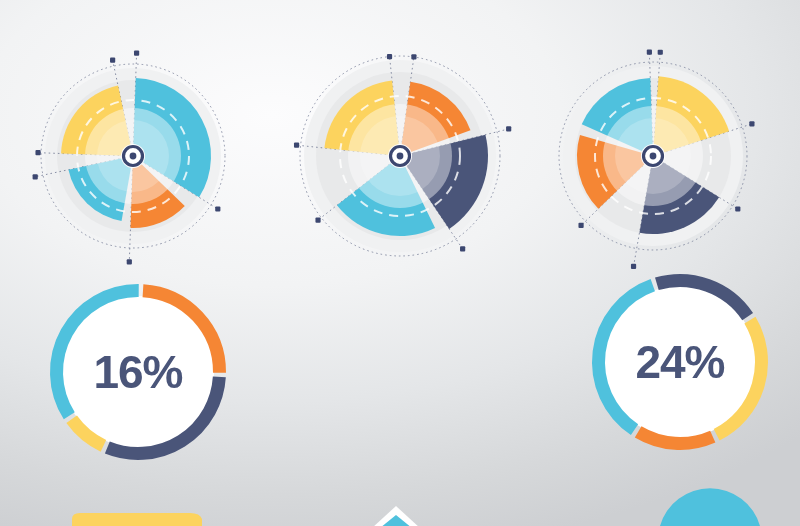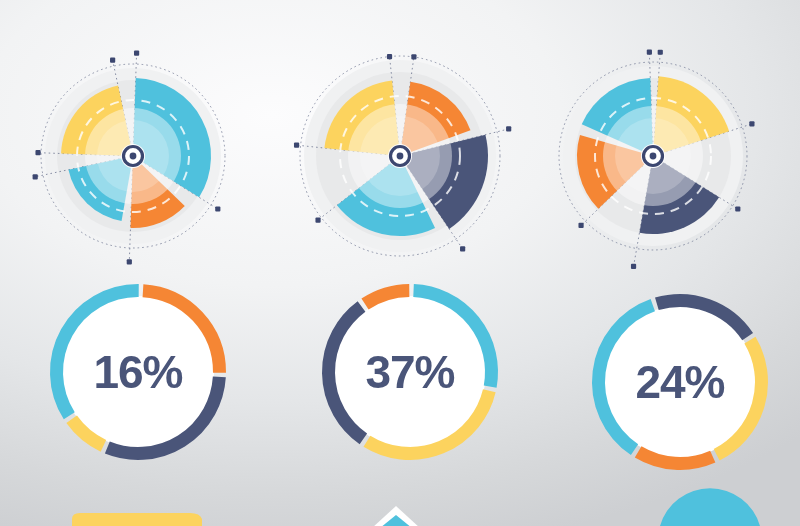--- a/index.html
+++ b/index.html
@@ -124,32 +124,22 @@
     <svg id="svg-donut-1" width="180" height="180" viewBox="0 0 180 180">
         <circle cx="90" cy="90" r="76" fill="#ffffff"></circle>
         <path d="M 94.97545597209084 8.652013928617848 A 81.5 81.5 0 0 1 171.49689672972997 90.71121264311748" fill="none" stroke="#f58634" stroke-width="13" stroke-linecap="butt"></path>
         <path d="M 171.34798607138214 94.97545597209084 A 81.5 81.5 0 0 1 59.337722554141706 165.51208341605474" fill="none" stroke="#4a5579" stroke-width="13" stroke-linecap="butt"></path>
         <path d="M 55.427747046250715 163.8038571194079 A 81.5 81.5 0 0 1 23.649585253959998 137.3272908904416" fill="none" stroke="#fcd35e" stroke-width="13" stroke-linecap="butt"></path>
         <path d="M 21.26359716624981 133.78991808026615 A 81.5 81.5 0 0 1 90.71121264311749 8.503103270270032" fill="none" stroke="#4fc1dd" stroke-width="13" stroke-linecap="butt"></path>
         <text x="90" y="90" text-anchor="middle" dominant-baseline="central" fill="#4a5579" font-size="46" class="pct-text" transform="scale(1,1)">16%</text>
       </svg>
   </div>
 
-  <div class="chart-slot" style="left:320px;top:282px;width:180px;height:180px;">
-    <svg id="svg-donut-2" width="180" height="180" viewBox="0 0 180 180">
-        <circle cx="90" cy="90" r="76" fill="#ffffff"></circle>
-        <path d="M 93.55498007027491 8.577569941078593 A 81.5 81.5 0 0 1 170.18663059158365 104.5723805319825" fill="none" stroke="#4fc1dd" stroke-width="13" stroke-linecap="butt"></path>
-        <path d="M 169.31407813133268 108.74905358083052 A 81.5 81.5 0 0 1 46.932275720128715 159.19119254177502" fill="none" stroke="#fcd35e" stroke-width="13" stroke-linecap="butt"></path>
-        <path d="M 43.37011131419042 156.8423778837124 A 81.5 81.5 0 0 1 41.52194287976565 24.48566585969681" fill="none" stroke="#4a5579" stroke-width="13" stroke-linecap="butt"></path>
-        <path d="M 45.017135697067246 22.038305501525798 A 81.5 81.5 0 0 1 89.28878735688255 8.503103270270032" fill="none" stroke="#f58634" stroke-width="13" stroke-linecap="butt"></path>
-        <text x="90" y="90" text-anchor="middle" dominant-baseline="central" fill="#4a5579" font-size="46" class="pct-text" transform="scale(1,1)">37%</text>
-      </svg>
-  </div>
 
-  <div class="chart-slot" style="left:590px;top:292px;width:180px;height:180px;">
+  <div class="chart-slot" style="left:590px;top:272px;width:180px;height:180px;">
     <svg id="svg-donut-3" width="180" height="180" viewBox="0 0 180 180">
         <circle cx="90" cy="90" r="76" fill="#ffffff"></circle>
         <path d="M 66.85274940663031 11.85619160824227 A 81.5 81.5 0 0 1 157.64600123527242 44.54377361815525" fill="none" stroke="#4a5579" stroke-width="13" stroke-linecap="butt"></path>
         <path d="M 159.932289816477 48.14638795725914 A 81.5 81.5 0 0 1 126.61949838719556 162.80976814871877" fill="none" stroke="#fcd35e" stroke-width="13" stroke-linecap="butt"></path>
         <path d="M 122.75874379746077 164.62650135717422 A 81.5 81.5 0 0 1 48.14638795725912 159.932289816477" fill="none" stroke="#f58634" stroke-width="13" stroke-linecap="butt"></path>
         <path d="M 44.54377361815526 157.64600123527245 A 81.5 81.5 0 0 1 62.79474097244764 13.174718475987461" fill="none" stroke="#4fc1dd" stroke-width="13" stroke-linecap="butt"></path>
         <text x="90" y="90" text-anchor="middle" dominant-baseline="central" fill="#4a5579" font-size="46" class="pct-text" transform="scale(1,1)">24%</text>
       </svg>
   </div>
 

